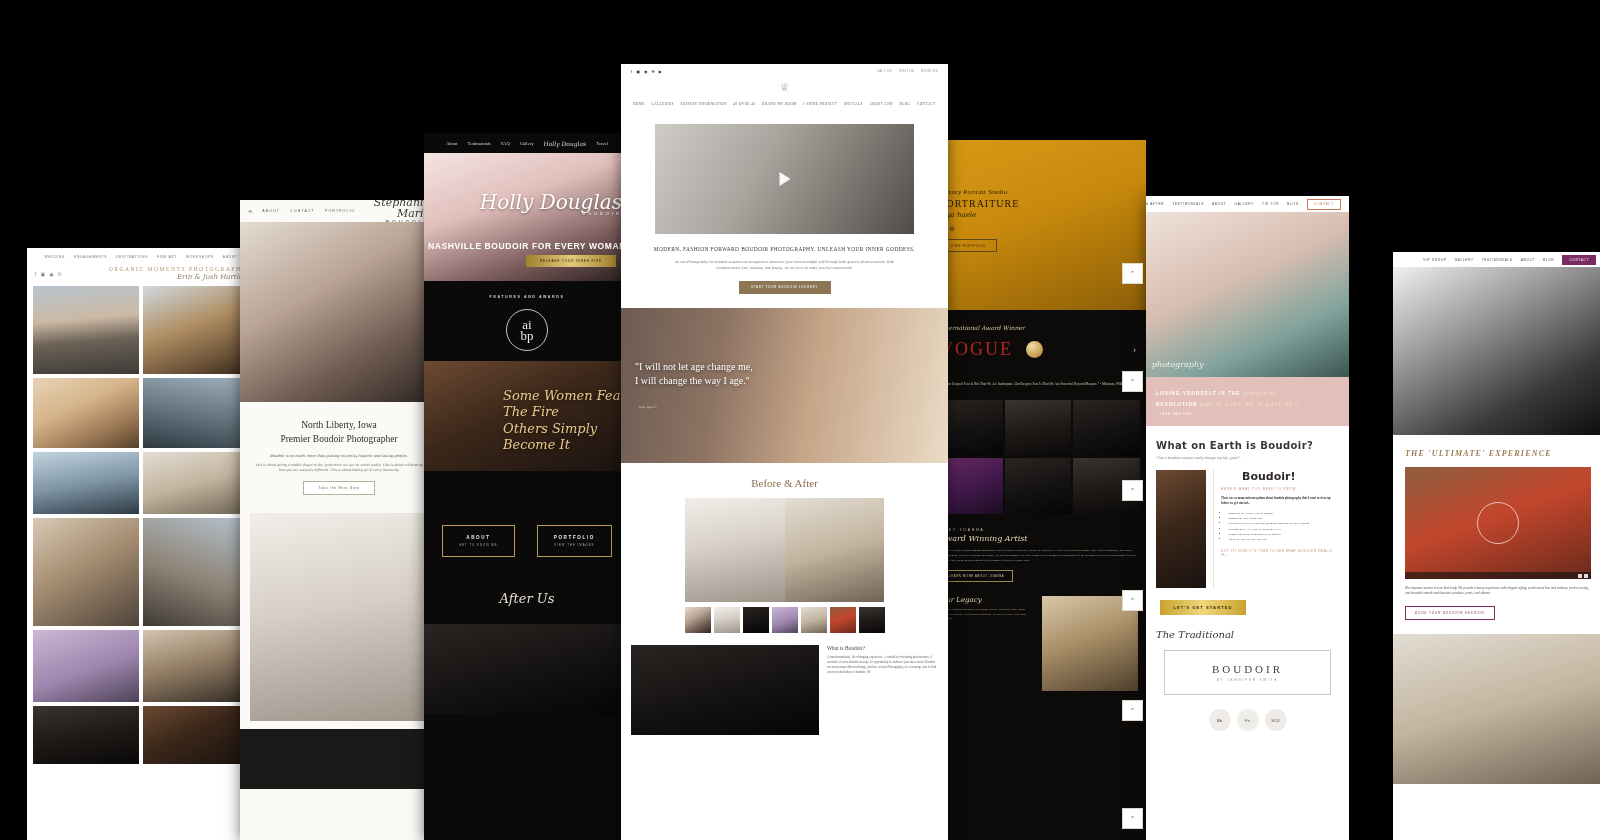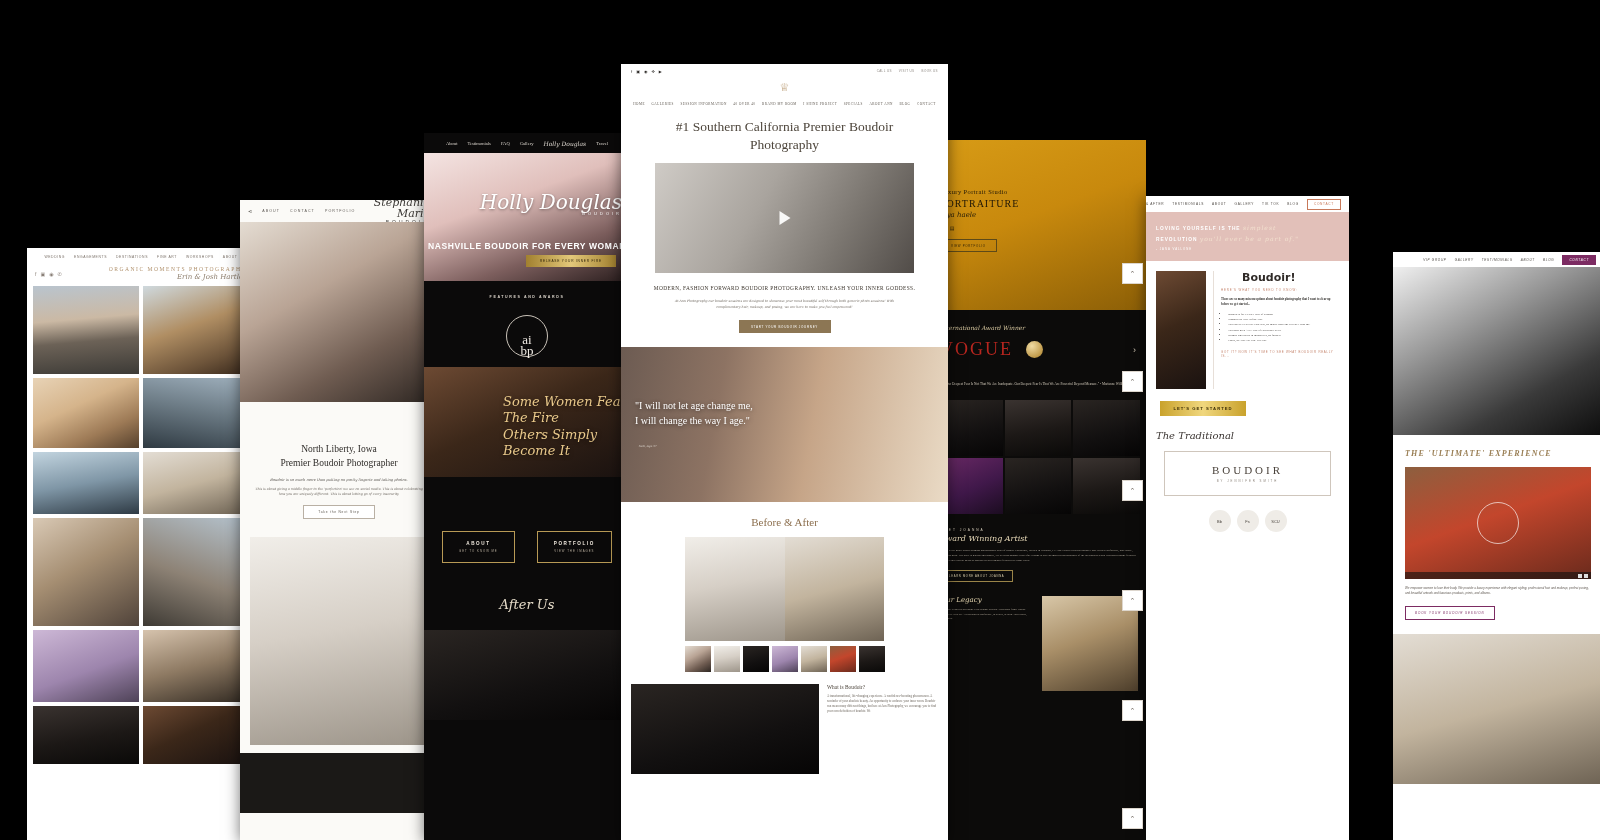--- a/index.html
+++ b/index.html
@@ -59,21 +59,21 @@
 
   
   #p2 { left:240px; top:200px; width:198px; height:640px; background:#fbfaf7; }
   #p2 .nav { height:22px; display:flex; align-items:center; padding:0 8px; gap:10px; }
   #p2 .nav a { font-size:3.6px; letter-spacing:1.1px; color:#5a5550; }
   #p2 .logo { margin-left:auto; text-align:right; }
   #p2 .logo .l1 { font-family:"DejaVu Serif",serif; font-style:italic; font-size:11px; color:#3d3a37; line-height:1; }
   #p2 .logo .l2 { font-family:"Liberation Sans",sans-serif; font-size:5px; letter-spacing:3px; color:#4a4642; }
   #p2 .hero { height:180px; }
   #p2 .copy { padding:16px 12px 10px; text-align:center; }
-  #p2 .copy h2 { font-family:"Liberation Serif",serif; font-size:9.5px; font-weight:400; color:#2f2c29; line-height:1.5;margin-top:24px; }
+  #p2 .copy h2 { font-family:"Liberation Serif",serif; font-size:9.5px; font-weight:400; color:#2f2c29; line-height:1.5; }
   #p2 .copy .sub { font-family:"DejaVu Serif",serif; font-style:italic; font-size:3.6px; color:#4e4a45; margin-top:7px; }
   #p2 .copy p { font-family:"DejaVu Serif",serif; font-style:italic; font-size:3.2px; color:#6a645d; margin-top:5px; line-height:1.7; }
   #p2 .btn { display:inline-block; margin-top:8px; border:.6px solid #b9b0a4; padding:4px 14px;
              font-size:3.2px; letter-spacing:.8px; color:#5a544c; background:#fff; }
   #p2 .shot { height:208px; margin:8px 10px 0; }
   #p2 .foot { height:60px; background:#1b1917; margin-top:8px; }
 
   
   #p3 { left:424px; top:133px; width:206px; height:707px; background:#0b0a0a; }
   #p3 .nav { height:20px; display:flex; align-items:center; justify-content:center; gap:10px; background:#0b0a0a; }
@@ -87,21 +87,21 @@
         font-style:normal; font-size:4px; letter-spacing:3px; }
   #p3 .hero .tag { position:absolute; left:0; right:0; bottom:30px; text-align:center;
         font-family:"Liberation Sans",sans-serif; font-weight:bold; font-size:8.5px;
         letter-spacing:.6px; color:#fff; }
   #p3 .hero .cta { position:absolute; right:14px; bottom:14px;
         background:linear-gradient(90deg,#a1802f,#e3c87a,#a1802f); color:#2a2008;
         font-size:3.2px; letter-spacing:.8px; padding:4px 14px; }
   #p3 .awards { padding:14px 0 10px; text-align:center; }
   #p3 .awards .lbl { font-size:3.6px; letter-spacing:1.6px; color:#ddd6cc; font-weight:bold; }
   #p3 .badge { width:42px; height:42px; border-radius:50%; border:.8px solid #c9c2b8;
-        margin:16px auto 0; display:flex; align-items:center; justify-content:flex-end;
+        margin:10px auto 0; display:flex; align-items:center; justify-content:center;
         flex-direction:column; color:#efeae3; font-family:"Liberation Serif",serif;
         font-size:13px; line-height:.85; }
   #p3 .band { height:110px; position:relative; }
   #p3 .band .scr { position:absolute; left:40px; bottom:18px; font-family:"DejaVu Serif",serif;
         font-style:italic; font-size:13px; color:#e9c98b; line-height:1.25;
         text-shadow:0 1px 4px rgba(0,0,0,.5);margin-left:39px; }
   #p3 .btnrow { display:flex; gap:22px; justify-content:center; padding:54px 0 0; }
   #p3 .obtn { border:.8px solid #b89a55; padding:9px 16px; text-align:center; }
   #p3 .obtn b { display:block; font-size:4.6px; letter-spacing:1.6px; color:#f1ead f; color:#f1eadf; font-weight:bold; }
   #p3 .obtn s { display:block; text-decoration:none; font-size:2.8px; letter-spacing:1px; color:#b9ae9d; margin-top:3px; }
@@ -382,21 +382,20 @@
       <a>GALLERIES</a>
       <a>SESSION INFORMATION</a>
       <a>40 OVER 40</a>
       <a>BRAND MY ROOM</a>
       <a>I SHINE PROJECT</a>
       <a>SPECIALS</a>
       <a>ABOUT ANN</a>
       <a>BLOG</a>
       <a>CONTACT</a>
     </div>
-    <h1>#1 Southern California Premier Boudoir Photography</h1>
     <div class="video ph p-veil">
       <div class="play"></div>
     </div>
     <div class="tagline">MODERN, FASHION FORWARD BOUDOIR PHOTOGRAPHY. UNLEASH YOUR INNER GODDESS.</div>
     <div class="body">At Ann Photography our boudoir sessions are designed to showcase your most beautiful self through both generic photo sessions! With complimentary hair, makeup, and posing, we are here to make you feel empowered!</div>
     <div class="cta">START YOUR BOUDOIR JOURNEY</div>
     <div class="quoteband ph p-curly">
       <div class="q" style="white-space:pre-line">"I will not let age change me,
 I will change the way I age."</div>
       <div class="attr">- Sam, Age 57</div>
@@ -474,30 +473,37 @@
   <div class="panel" id="p6">
     <div class="nav">
       <a>BEFORE &amp; AFTER</a>
       <a>TESTIMONIALS</a>
       <a>ABOUT</a>
       <a>GALLERY</a>
       <a>TIK TOK</a>
       <a>BLOG</a>
       <a class="cbtn">CONTACT</a>
     </div>
+    <div class="hero ph p-teal">
+      <div class="wm">photography</div>
+    </div>
     <div class="pinkband">
       <div class="l1">
         <span>LOVING YOURSELF IS THE</span>
         <i>simplest</i>
       </div>
       <div class="l1" style="margin-top:4px">
         <span>REVOLUTION</span>
         <i>you'll ever be a part of."</i>
       </div>
       <div class="attr">- JANA VALLONE</div>
+    </div>
+    <div class="sec">
+      <h2>What on Earth is Boudoir?</h2>
+      <div class="sub">"Can a boudoir session really change my life, Jenn?"</div>
     </div>
     <div class="boud">
       <div class="pic ph p-mirror"></div>
       <div class="txt">
         <h3>Boudoir!</h3>
         <div class="kk">HERE'S WHAT YOU NEED TO KNOW:</div>
         <p>There are so many misconceptions about boudoir photography that I want to clear up before we get started...</p>
         <ul>
           <li>Boudoir is for EVERY type of woman.</li>
           <li>Numbers do NOT define you.</li>

